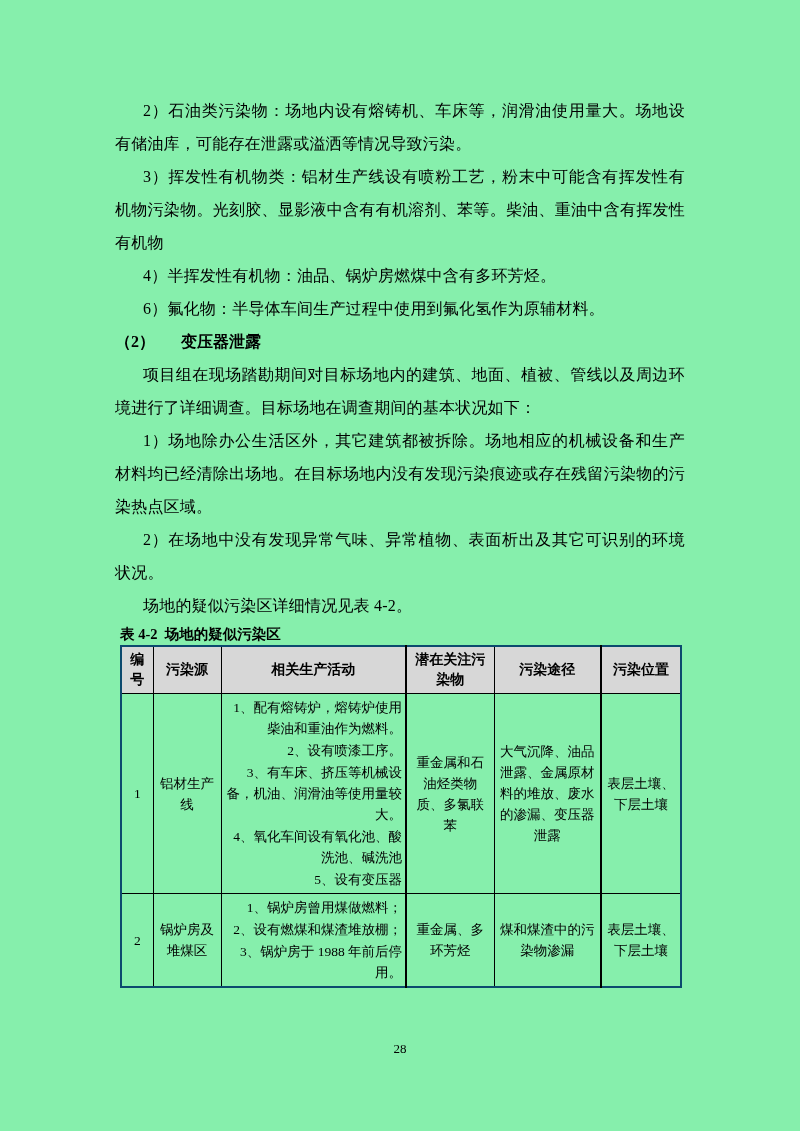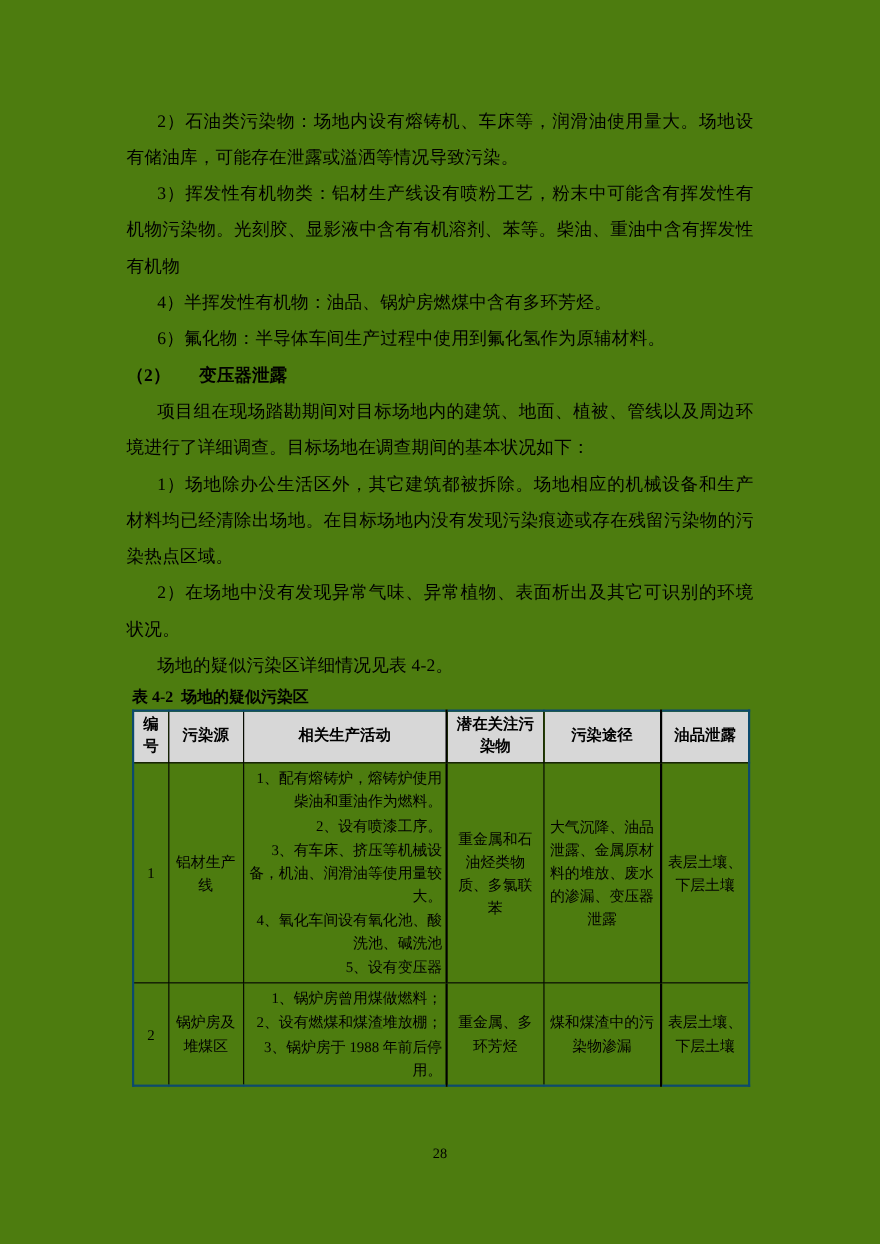--- a/index.html
+++ b/index.html
@@ -1,20 +1,20 @@
 <!DOCTYPE html>
 <html><head>
 <meta charset="utf-8">
 <style>
   html,body{margin:0;padding:0;background:#888;}
   .page{
     position:relative;
     width:800px;height:1131px;
     margin:0 auto;
-    background:#4d7c0f;
+    background:#86efac;
     font-family:"Liberation Serif","DejaVu Serif",serif;
     color:#000;
     overflow:hidden;
   }
   .content{
     position:absolute;
     left:115px;top:94px;width:570px;
   }
   .para{
     margin:0;
@@ -120,21 +120,21 @@
           <col class="col-pathways">
           <col class="col-location">
       </colgroup>
       <thead>
         <tr>
           <th>编号</th>
           <th>污染源</th>
           <th>相关生产活动</th>
           <th class="thick-left">潜在关注污染物</th>
           <th>污染途径</th>
-          <th class="thick-left">油品泄露</th>
+          <th class="thick-left">污染位置</th>
         </tr>
       </thead>
       <tbody>
         <tr class="row-1">
           <td>1</td>
           <td class="source-cell">铝材生产线</td>
           <td class="activities-cell">
             <div class="act center">1、配有熔铸炉，熔铸炉使用柴油和重油作为燃料。</div>
             <div class="act center">2、设有喷漆工序。</div>
             <div class="act left">3、有车床、挤压等机械设备，机油、润滑油等使用量较大。</div>

